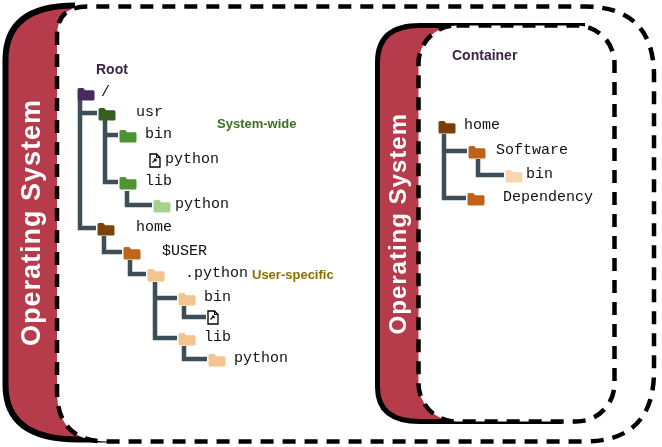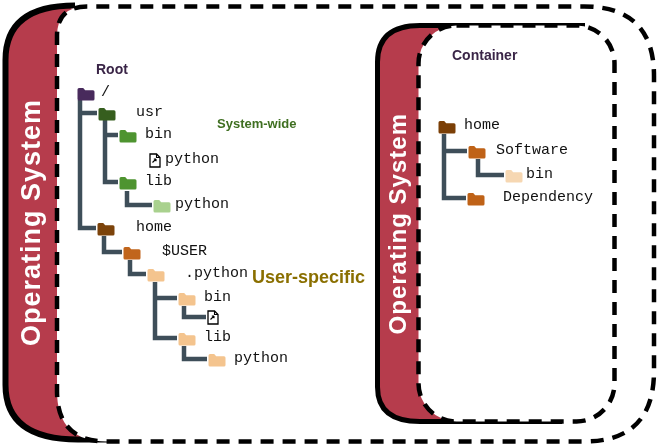--- a/index.html
+++ b/index.html
@@ -16,21 +16,21 @@
   .band{position:absolute;display:flex;align-items:center;justify-content:center}
   .band span{
     writing-mode:vertical-rl;transform:rotate(180deg);
     color:#fff;font-weight:bold;white-space:nowrap;letter-spacing:1px;
   }
   .band-left span{font-size:27px}
   .band-right span{font-size:24px}
   .heading{position:absolute;font-weight:bold;white-space:nowrap}
   .purple{color:var(--title-purple,#3a2547);font-size:14px}
   .green{color:var(--green-label,#3f6f21);font-size:13px}
-  .gold{color:var(--gold-label,#8a6f00);font-size:18px}
+  .gold{color:var(--gold-label,#8a6f00);font-size:13px}
   .row{position:absolute;display:flex;align-items:center;height:16px}
   .row svg{flex:0 0 auto;display:block}
   .mono{
     font-family:"Liberation Mono",monospace;font-size:15px;color:#111;
     white-space:pre;line-height:16px;
   }
 </style>
 </head>
 <body>
 

